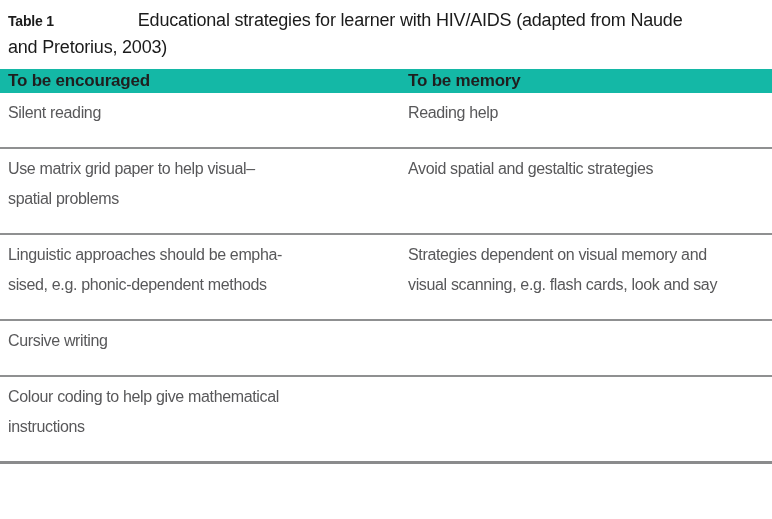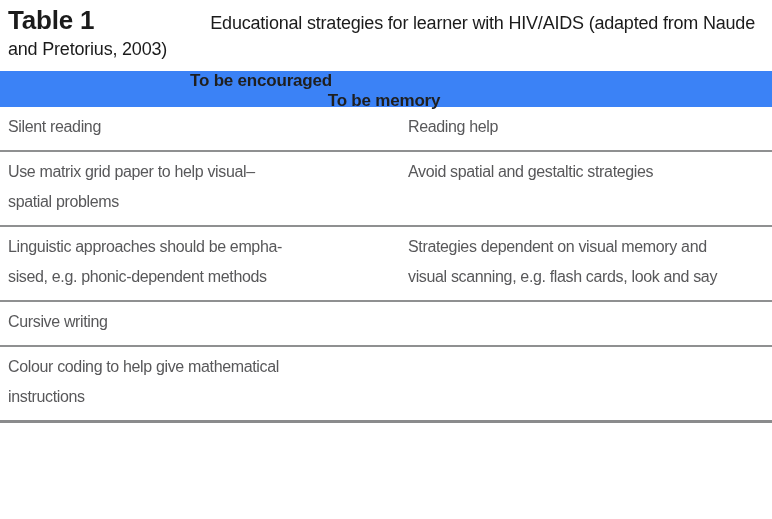--- a/index.html
+++ b/index.html
@@ -19,41 +19,40 @@
   
   .table-title {
     padding: 7px 6px 0 8px;
     font-size: 18px;
     line-height: 26px;
     color: #1b1b1b;
     letter-spacing: -0.2px;
   }
   .table-title .label {
     font-weight: bold;
-    font-size: 26px;
-    margin-right: 116px;
+    font-size: 14px;
+    margin-right: 84px;
   }
   .table-title .caption {
     white-space: pre;
   }
   
   .tbl {
     margin-top: 9px;
     width: 772px;
   }
   .thead {
     display: flex;
     align-items: center;
-    height: 36px;
-    background: #3b82f6;
+    height: 24px;
+    background: #14b8a6;
     font-weight: bold;
     font-size: 17px;
     color: #1f1f1f;
     letter-spacing: -0.2px;
-    flex-direction: column;
   }
   .tr {
     display: flex;
     border-bottom: 2px solid #8f9091;
   }
   .tr:last-child {
     border-bottom: 3px solid #8a8b8c;
     gap: 25px;
   }
   .col1 {
@@ -64,21 +63,21 @@
   }
   .col2 {
     flex: 1;
     box-sizing: border-box;
     padding-right: 4px;
   }
   .td {
     font-size: 16px;
     line-height: 30px;
     padding-top: 5px;
-    padding-bottom: 8px;
+    padding-bottom: 19px;
     color: #58585a;
     letter-spacing: -0.35px;
     white-space: pre-line;
   }
 </style>
 </head>
 <body>
 
 <div class="page">
 

